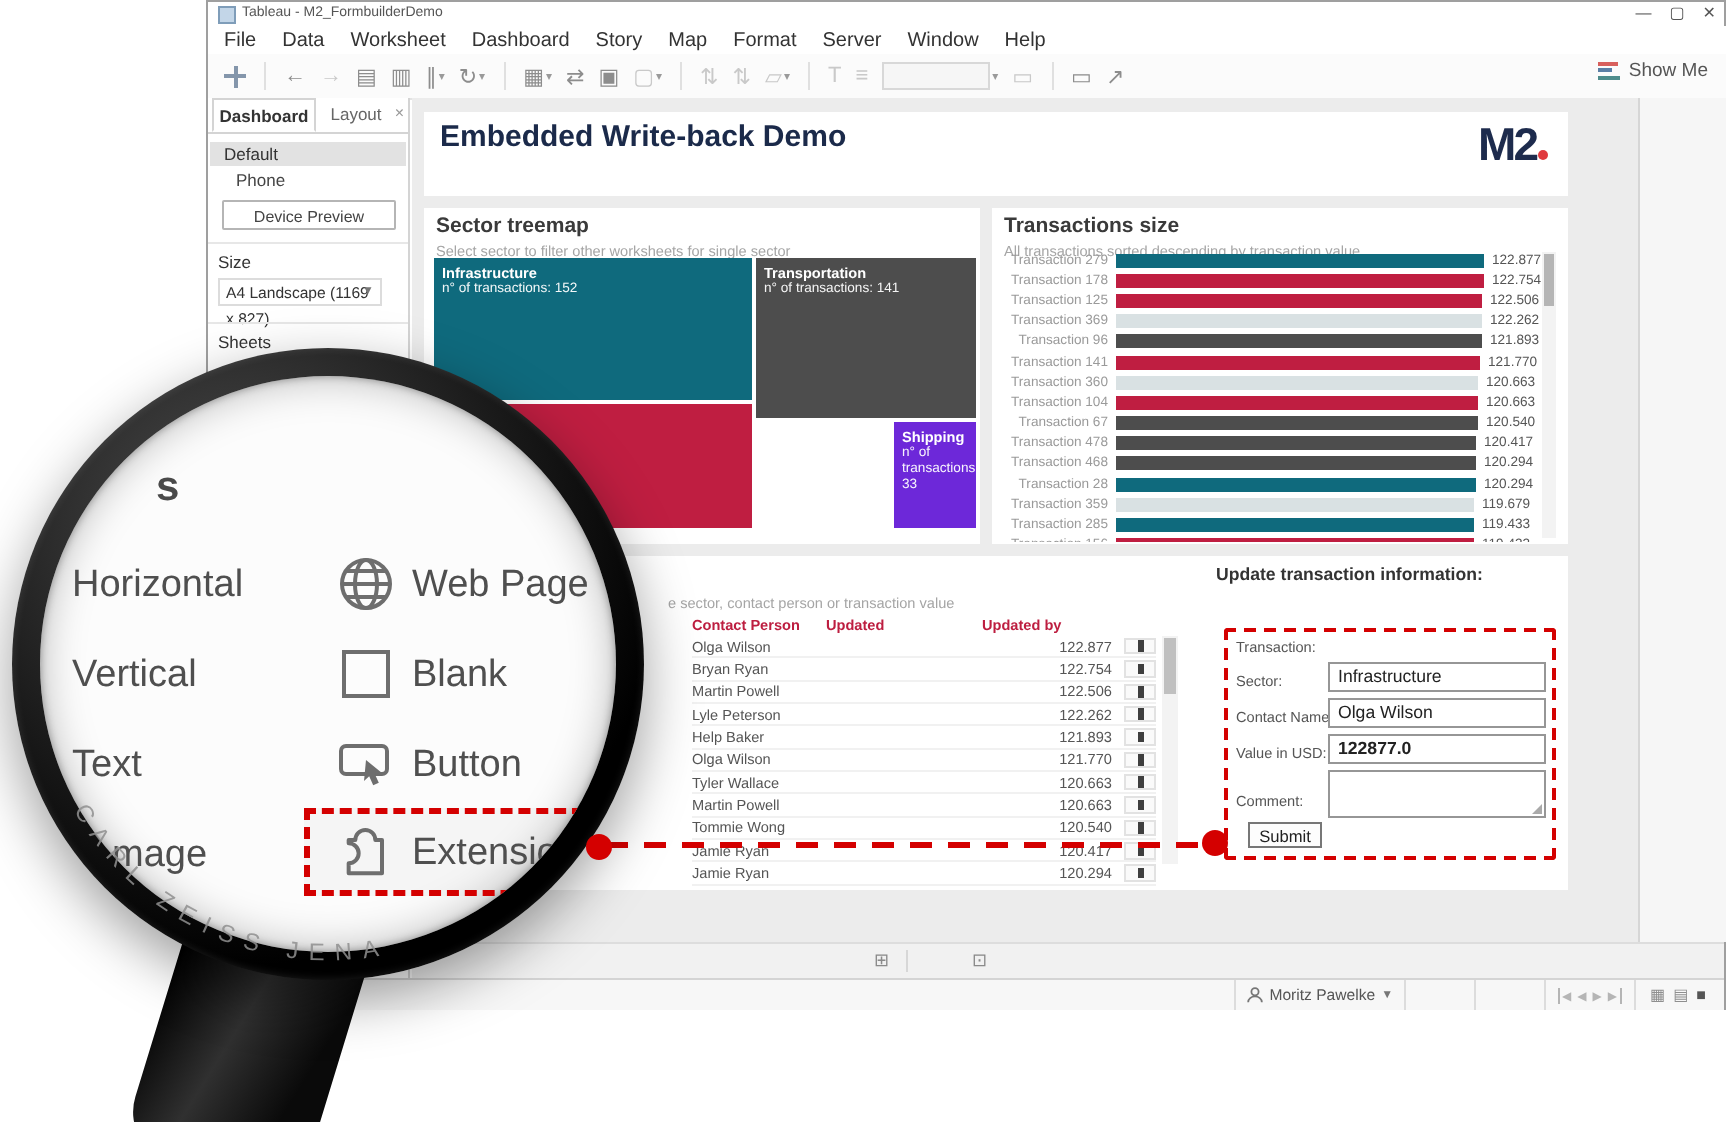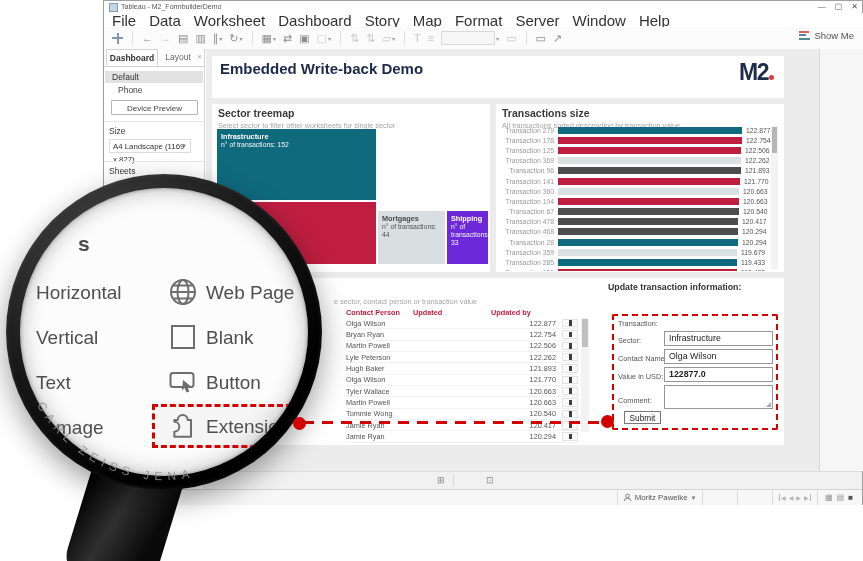--- a/index.html
+++ b/index.html
@@ -8,21 +8,21 @@
   #app{position:absolute;left:103px;top:0;width:760px;height:505px;background:#fff;
        border:1px solid #9f9f9f;box-sizing:border-box;}
   
   #titlebar{position:absolute;left:0;top:0;width:758px;height:12px;background:#fff;}
   #titlebar .ticon{position:absolute;left:5px;top:2px;width:7px;height:7px;background:#c3d6e8;border:1px solid #7f9db9;}
   #titlebar .ttext{position:absolute;left:17px;top:2px;font-size:7px;color:#555;}
   .winbtns{position:absolute;right:4px;top:0;display:flex;gap:9px;}
   .winbtns span{font-size:8px;color:#555;line-height:12px;cursor:default;}
   
   #menubar{position:absolute;left:0;top:12px;width:758px;height:14px;background:#fff;display:flex;align-items:center;padding-left:8px;gap:13px;}
-  #menubar span{font-size:15px;color:#333;}
+  #menubar span{font-size:10px;color:#333;}
   
   #toolbar{position:absolute;left:0;top:26px;width:758px;height:22px;background:#fbfbfb;border-bottom:1px solid #e3e3e3;display:flex;align-items:center;padding-left:8px;gap:7px;}
   .tbi{display:inline-flex;align-items:center;font-size:11px;color:#8d8d8d;}
   .tbi i{font-style:normal;}
   .tbi .caret{display:none;font-style:normal;font-size:6px;color:#9a9a9a;margin-left:1px;}
   .tbi.c-dd .caret,.tbi.c-dddim .caret{display:inline;}
   .tbi.c-dim i,.tbi.c-dddim i{color:#c9c9c9;}
   .tbi.c-sep{width:1px;height:14px;background:#e0e0e0;margin:0 2px;}
   .tbi.c-logo i{display:inline-block;width:11px;height:11px;position:relative;}
   .tbi.c-logo i:before{content:"";position:absolute;left:4.5px;top:0;width:2px;height:11px;background:#8496ab;}
@@ -318,23 +318,23 @@
 
     <div class="panel" id="tmpanel">
       <div class="ptitle">Sector treemap</div>
       <div class="psub">Select sector to filter other worksheets for single sector</div>
       <div id="tmblocks">
         <div class="tmb" style="left:0;top:0;width:159px;height:71px;background:#0f6a7d;color:#fff;">
           <div class="bn">Infrastructure</div>
           <div class="bs">n° of transactions: 152</div>
         </div>
         <div class="tmb" style="left:0;top:73px;width:159px;height:62px;background:#bf1e41;color:#fff;"></div>
-        <div class="tmb" style="left:161px;top:82px;width:67px;height:53px;background:#d7dfe1;color:#4a4a4a;">
-          <div class="bn">Mortgages</div>
-          <div class="bs">n° of transactions: 44</div>
+        <div class="tmb" style="left:161px;top:0;width:110px;height:80px;background:#4d4d4d;color:#fff;">
+          <div class="bn">Transportation</div>
+          <div class="bs">n° of transactions: 141</div>
         </div>
         <div class="tmb" style="left:230px;top:82px;width:41px;height:53px;background:#6d28d9;color:#fff;">
           <div class="bn">Shipping</div>
           <div class="bs">n° of transactions: 33</div>
         </div>
       </div>
     </div>
 
     <div class="panel" id="txpanel">
       <div class="ptitle">Transactions size</div>
@@ -469,21 +469,21 @@
 
           <div class="brow">
             <span class="bname">Lyle Peterson</span>
             <span class="bval">122.262</span>
             <span class="bico">
               <b></b>
             </span>
           </div>
 
           <div class="brow">
-            <span class="bname">Hugh Baker</span>
+            <span class="bname">Help Baker</span>
             <span class="bval">121.893</span>
             <span class="bico">
               <b></b>
             </span>
           </div>
 
           <div class="brow">
             <span class="bname">Olga Wilson</span>
             <span class="bval">121.770</span>
             <span class="bico">

